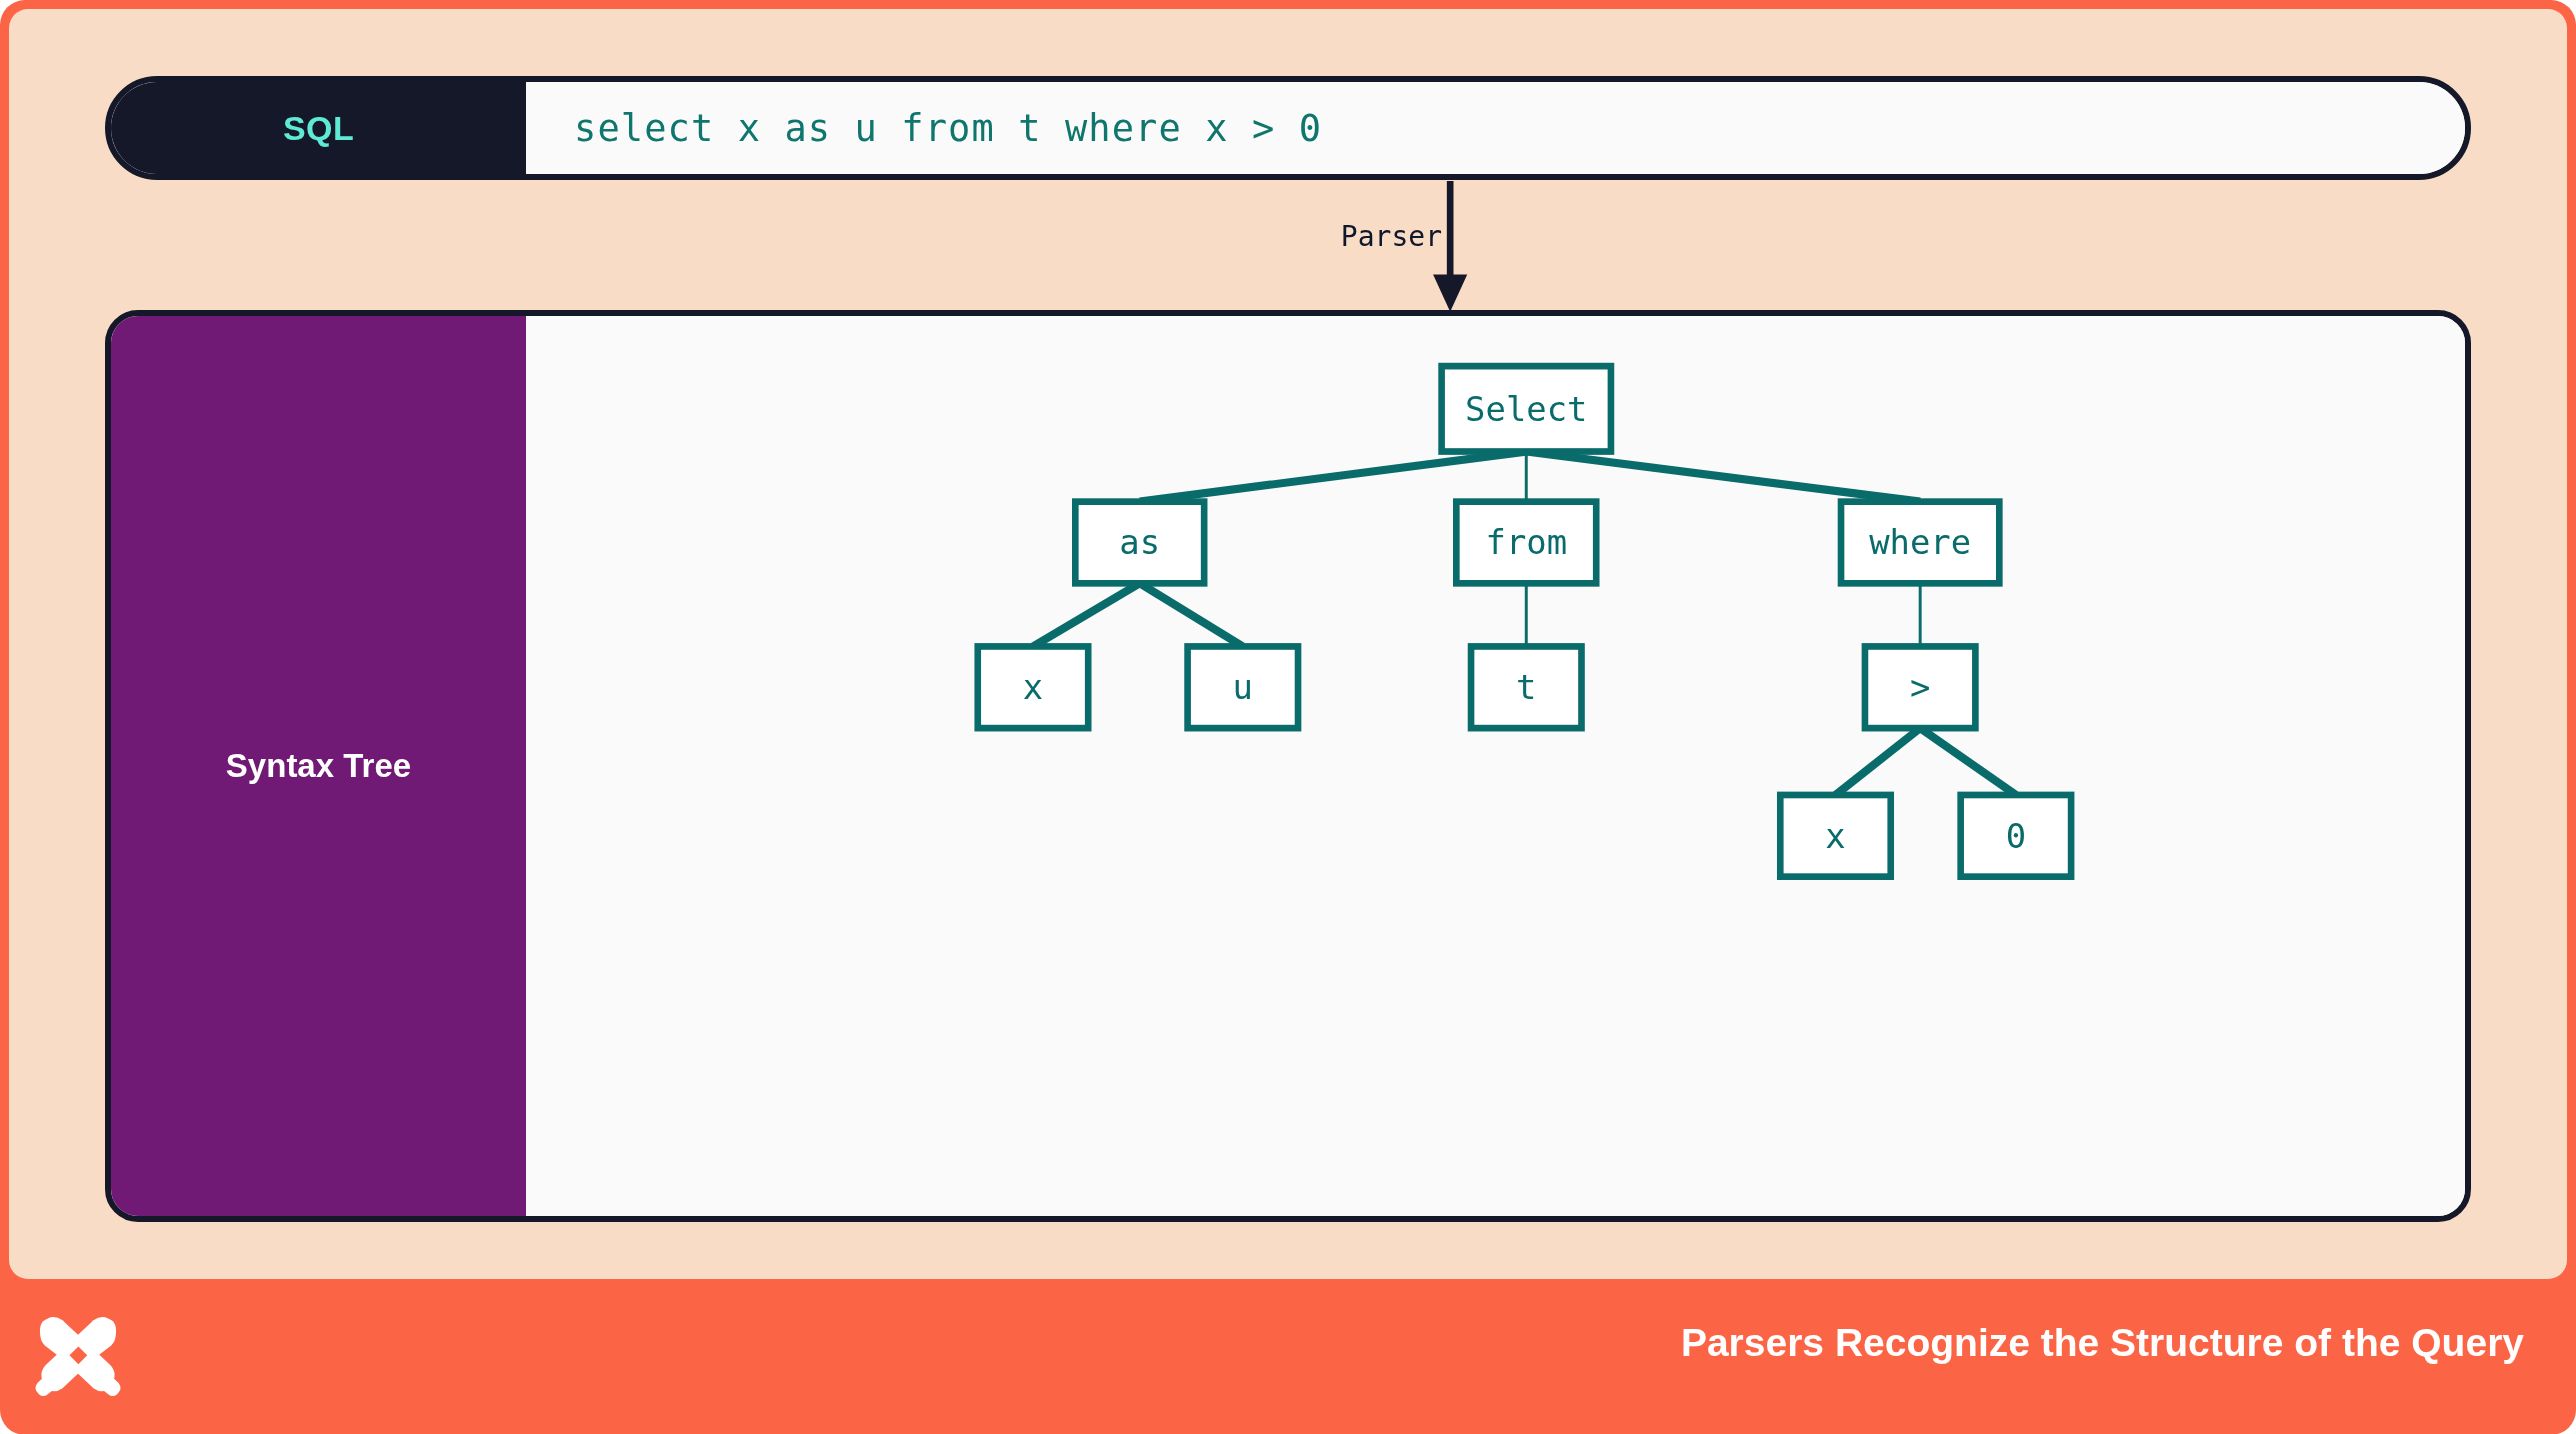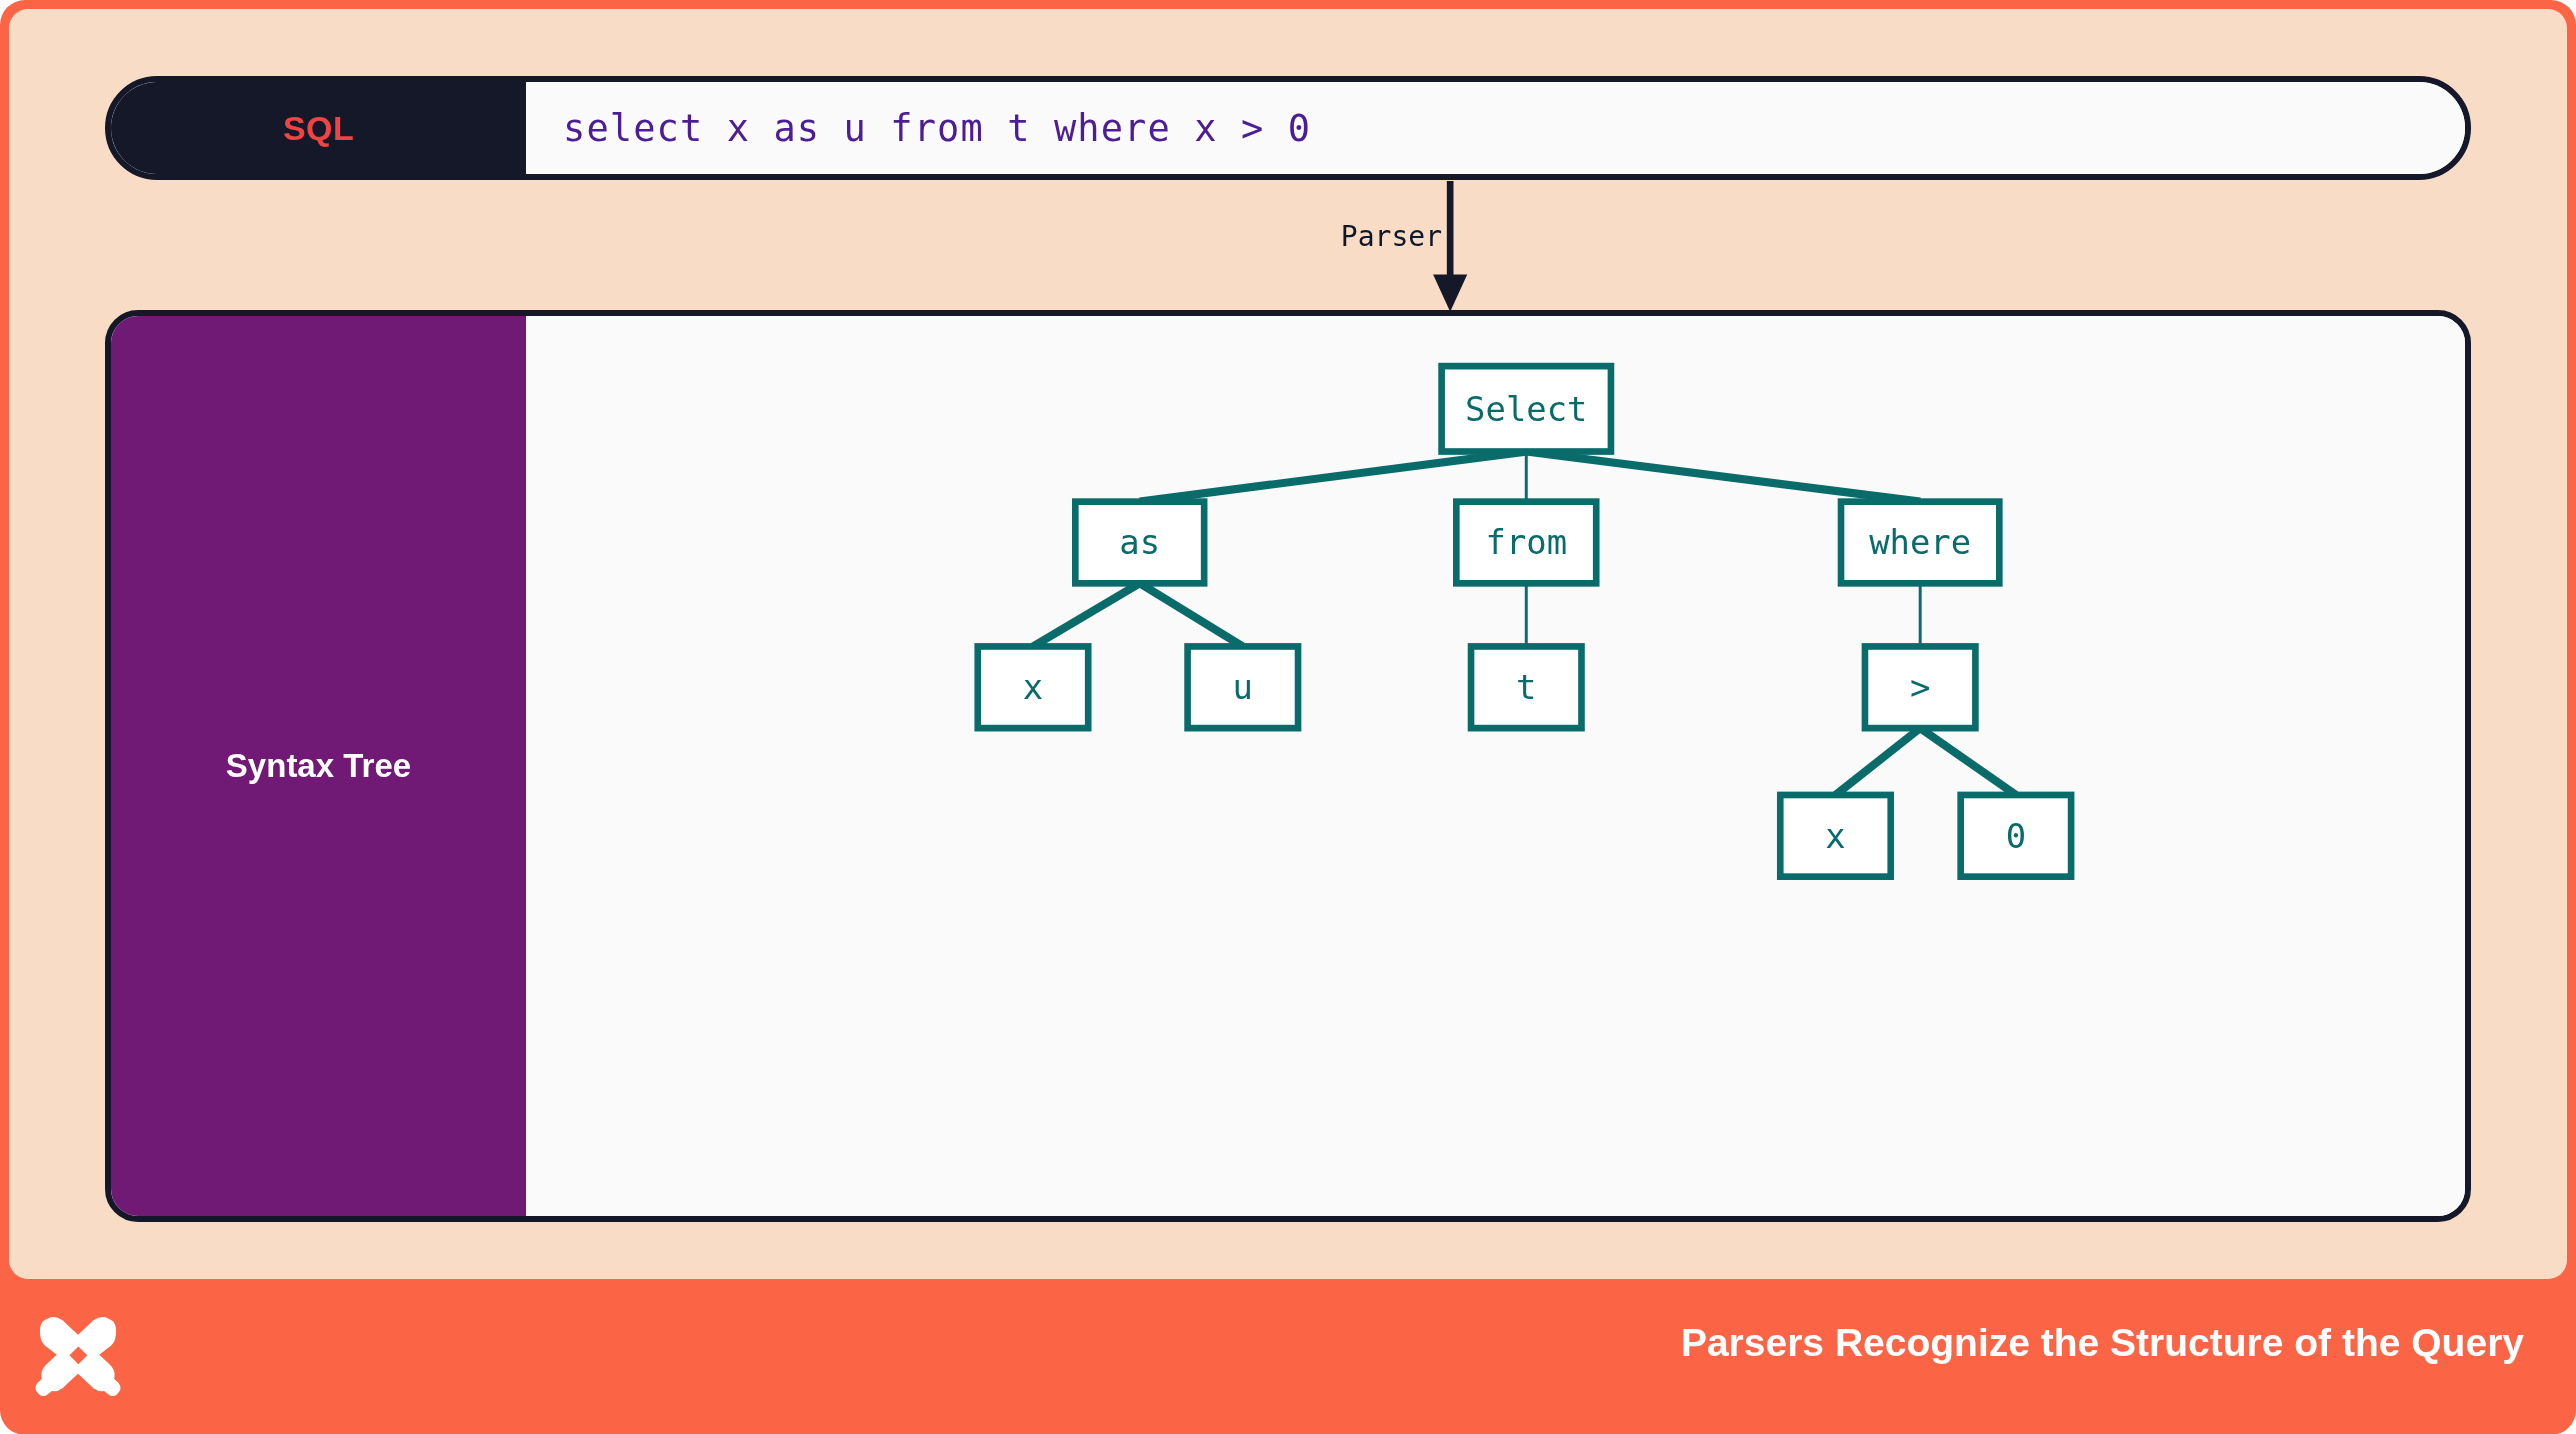--- a/index.html
+++ b/index.html
@@ -48,34 +48,34 @@
     border-radius: 52px;
     box-sizing: border-box;
     display: flex;
     align-items: stretch;
     overflow: hidden;
   }
   .sql-label {
     width: 415px;
     flex: 0 0 415px;
     background: #141828;
-    color: #ef4444;
+    color: #5eead4;
     font-size: 34px;
     font-weight: bold;
     display: flex;
     align-items: center;
     justify-content: center;
     letter-spacing: 0.4px;
   }
   .sql-value {
     flex: 1 1 auto;
     display: flex;
     align-items: center;
-    padding-left: 37px;
-    color: #4c1d95;
+    padding-left: 48px;
+    color: #0f766e;
     font-family: "DejaVu Sans Mono", monospace;
     font-size: 37px;
     letter-spacing: 1.1px;
     background: #fafafa;
   }
 
   
   .arrow-wrap {
     position: absolute;
     left: 1289px;

